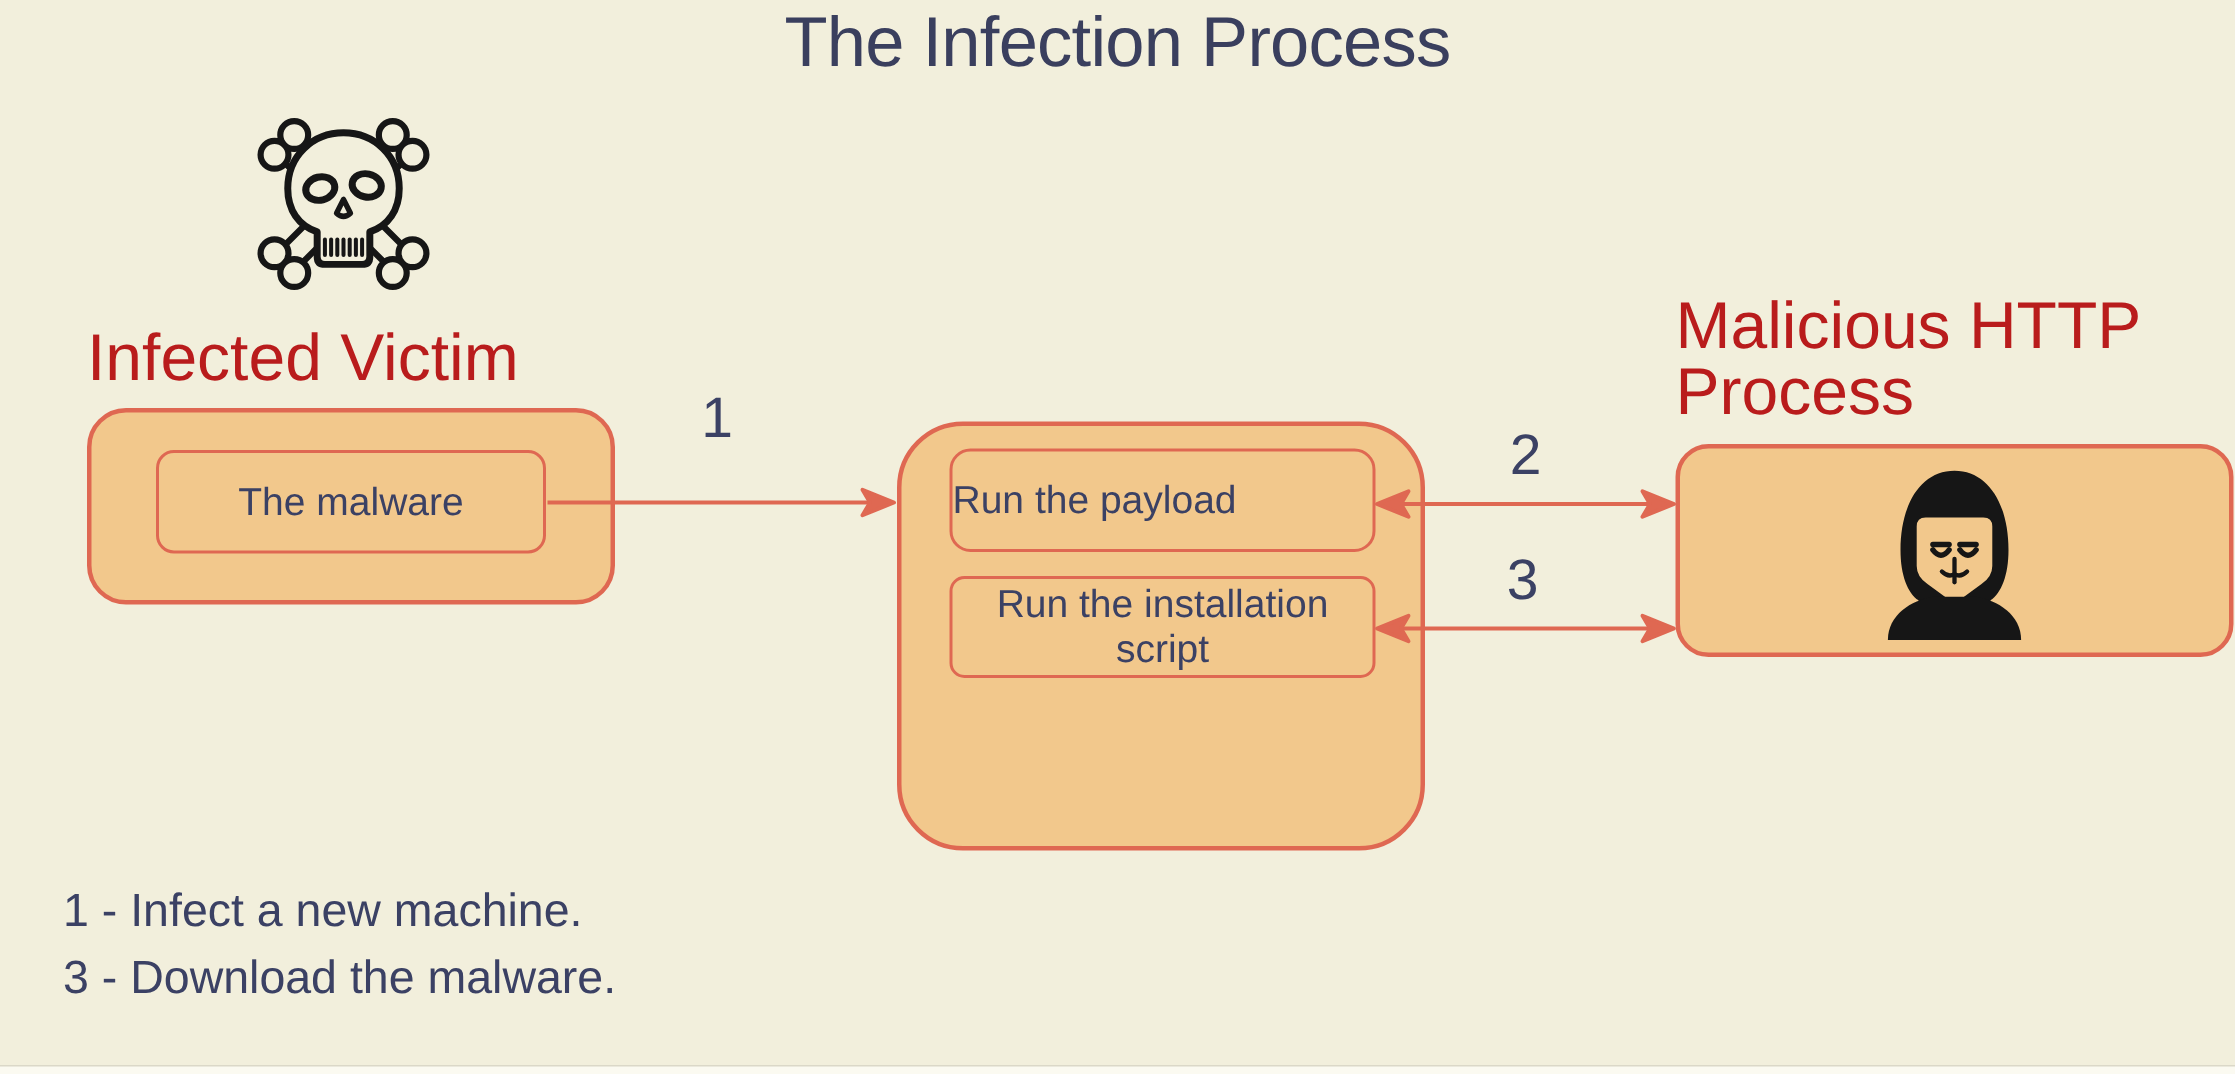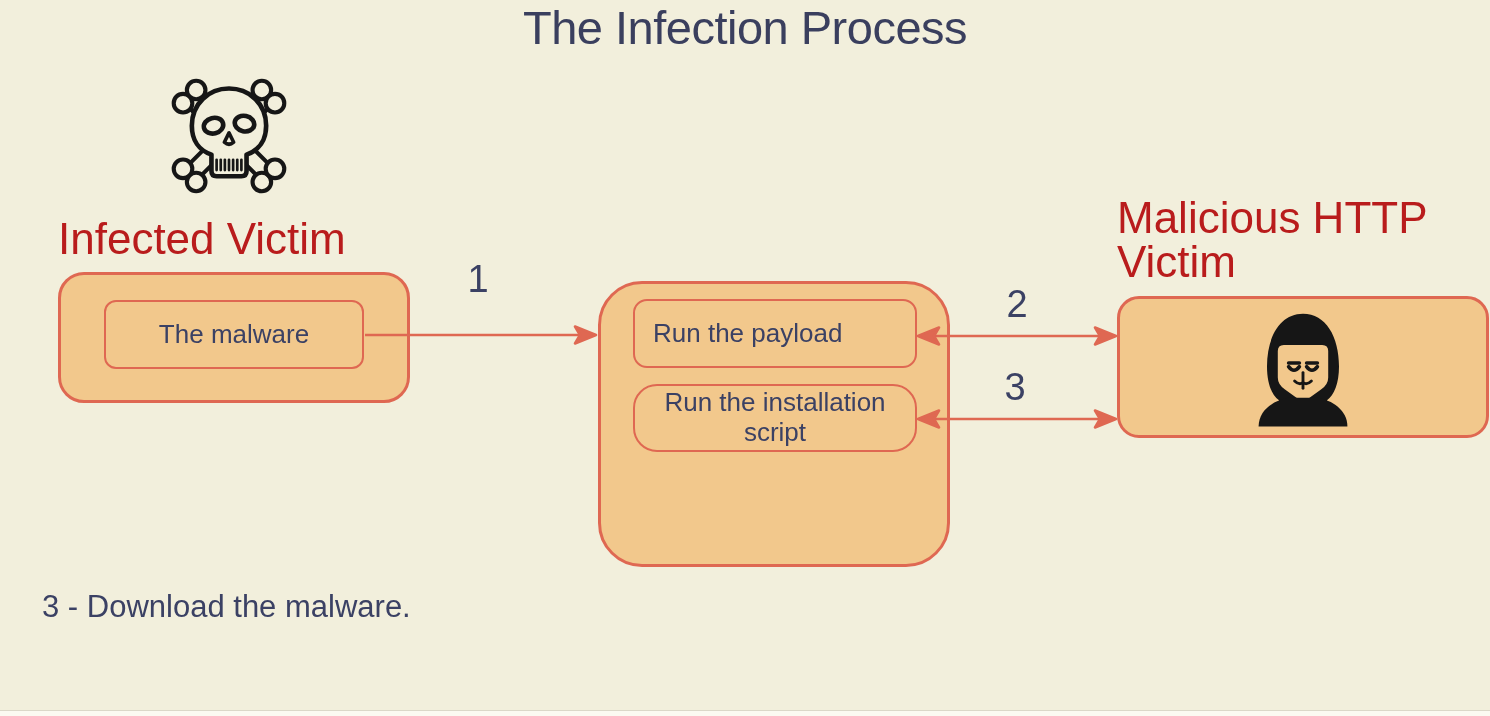--- a/index.html
+++ b/index.html
@@ -18,21 +18,21 @@
     text-align:left;font-size:44px;color:#b91c1c;line-height:44px;
   }
   .outer-box{
     background:#f2c88c;border:3px solid #df6852;box-sizing:border-box;
   }
   .item-box{
     background:#f2c88c;border:2.5px solid #df6852;box-sizing:border-box;
     display:flex;align-items:center;font-size:26px;color:#3b4164;
   }
   .item-center{justify-content:center;text-align:center;line-height:1.15;}
-  .item-left{justify-content:flex-start;padding-left:18px;}
+  .item-left{justify-content:flex-start;padding-left:0;}
   .num-label{
     width:48px;text-align:center;font-size:38px;color:#3b4164;
   }
   .legend{left:42px;top:584px;font-size:31px;line-height:45px;color:#3b4164;}
   .arrow-layer{left:0;top:0;pointer-events:none;}
   .bottom-strip{
     left:0;right:0;bottom:0;height:5px;background:#fbfaf1;
     border-top:1px solid #dbd8c8;
   }
 </style>
@@ -74,23 +74,23 @@
       </g>
     </svg>
   </div>
 
   <div class="abs node-label" style="left:58px;top:217px;width:352px;">Infected Victim</div>
   <div class="abs outer-box" style="left:58px;top:272px;width:352px;height:131px;border-radius:26px;"></div>
   <div class="abs item-box item-center" style="left:104px;top:300px;width:260px;height:69px;border-radius:12px;">The malware</div>
 
   <div class="abs outer-box" style="left:598px;top:281px;width:352px;height:286px;border-radius:44px;"></div>
   <div class="abs item-box item-left" style="left:633px;top:299px;width:284px;height:69px;border-radius:14px;">Run the payload</div>
-  <div class="abs item-box item-center" style="left:633px;top:384px;width:284px;height:68px;border-radius:24px;padding:0 28px;">Run the installation script</div>
+  <div class="abs item-box item-center" style="left:633px;top:384px;width:284px;height:68px;border-radius:10px;padding:0 28px;">Run the installation script</div>
 
-  <div class="abs node-label" style="left:1117px;top:196px;width:372px;">Malicious HTTP Victim</div>
+  <div class="abs node-label" style="left:1117px;top:196px;width:372px;">Malicious HTTP Process</div>
   <div class="abs outer-box" style="left:1117px;top:296px;width:372px;height:142px;border-radius:22px;"></div>
   <div class="abs" style="left:1243px;top:306px;width:120px;height:126px;">
     <svg width="120" height="126" viewBox="0 0 100 100">
       <path d="M50,4 C31,4 20,23 20,48 C20,62 24,72 30,76 L30,81 L70,81 L70,76 C76,72 80,62 80,48 C80,23 69,4 50,4 Z" fill="#161616"></path>
       <path d="M34,30 L66,30 Q71,30 71,35 L71,57 Q71,63 65,67 L54,75 Q50,78 46,75 L35,67 Q29,63 29,57 L29,35 Q29,30 34,30 Z" fill="#f2c88c"></path>
       <g stroke="#161616" stroke-width="3" stroke-linecap="round" fill="none">
         <line x1="38" y1="45" x2="47" y2="45"></line>
         <path d="M38,48 Q42.5,54 47,48"></path>
         <line x1="53" y1="45" x2="62" y2="45"></line>
         <path d="M53,48 Q57.5,54 62,48"></path>
@@ -118,18 +118,19 @@
       <path d="M918,336 L939,327.5 L934,336 L939,344.5 Z" stroke-linejoin="round"></path>
       <path d="M1116,336 L1095,327.5 L1100,336 L1095,344.5 Z" stroke-linejoin="round"></path>
 
       <line x1="932" y1="419" x2="1102" y2="419"></line>
       <path d="M918,419 L939,410.5 L934,419 L939,427.5 Z" stroke-linejoin="round"></path>
       <path d="M1116,419 L1095,410.5 L1100,419 L1095,427.5 Z" stroke-linejoin="round"></path>
     </g>
   </svg>
 
   <div class="abs legend">
+    <div>1 - Infect a new machine.</div>
     <div>3 - Download the malware.</div>
   </div>
 
   <div class="abs bottom-strip"></div>
 
 </div>
 
 </body></html>

